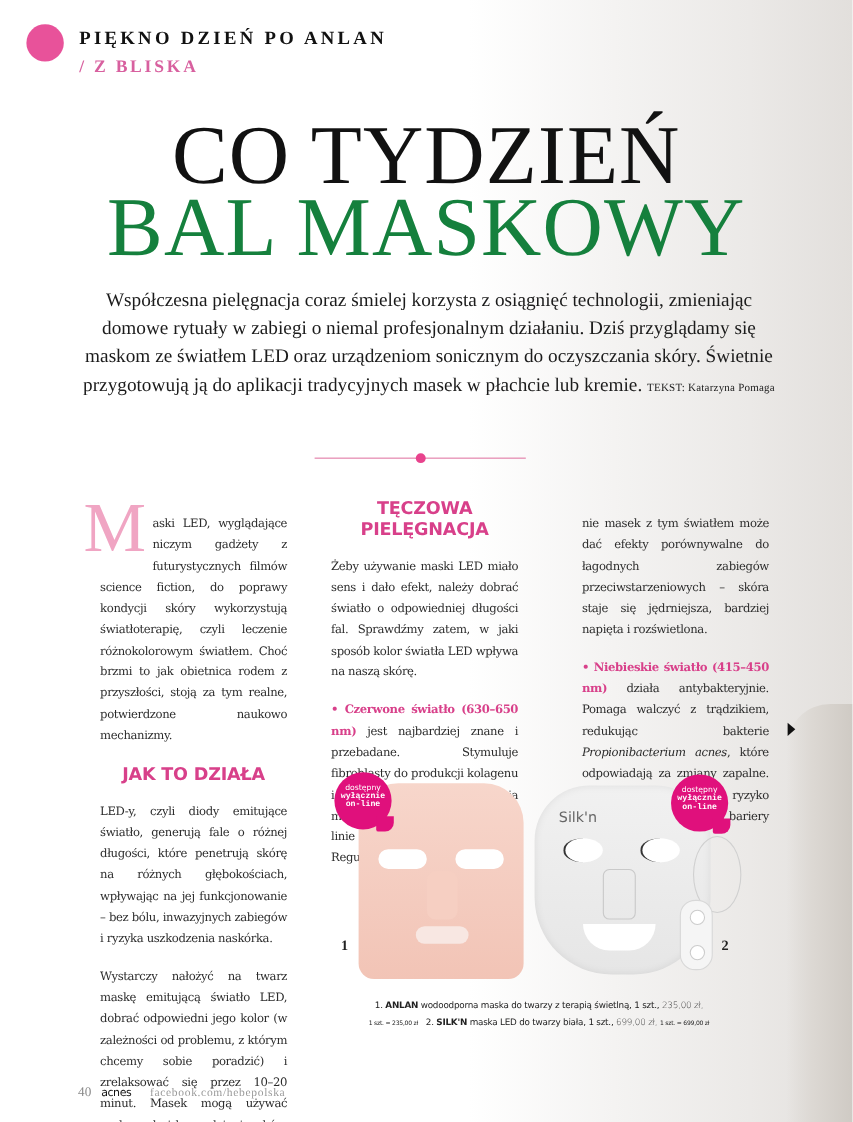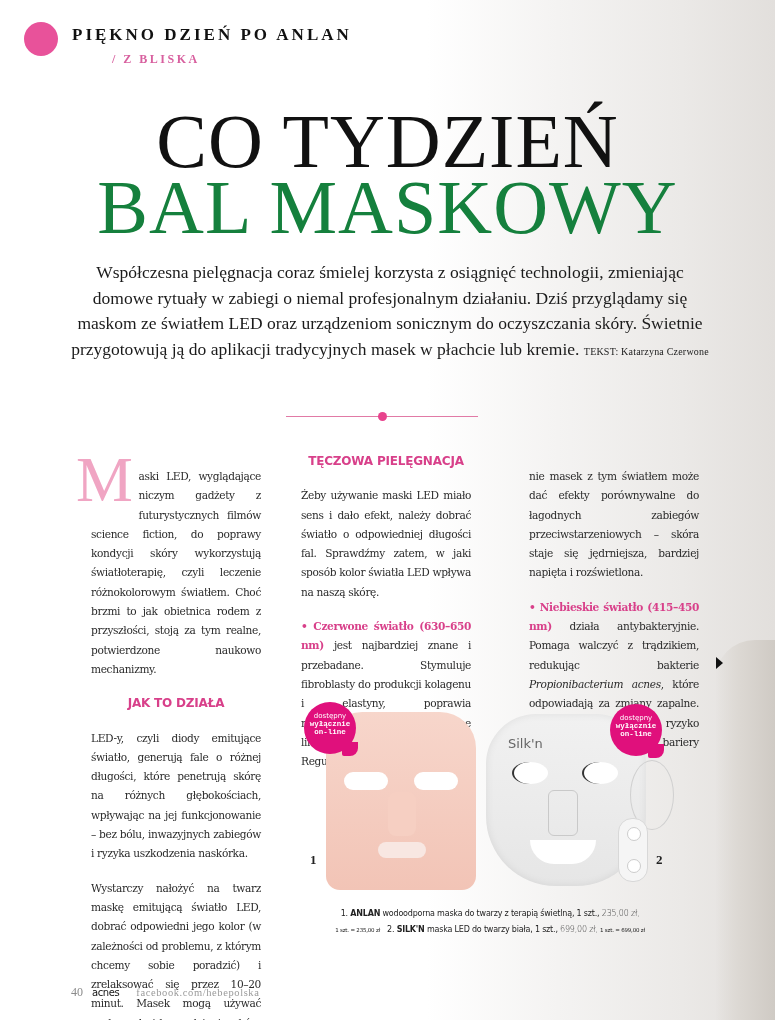--- a/index.html
+++ b/index.html
@@ -20,21 +20,21 @@
     border-radius:50%; background:#e8529a;
   }
   .section-title {
     position:absolute; left:72px; top:25px;
     font-family:"Liberation Serif", serif; font-weight:bold;
     font-size:17px; letter-spacing:3px; color:#111;
   }
   .section-sub {
     position:absolute; left:72px; top:52px;
     font-family:"Liberation Serif", serif; font-weight:bold;
-    font-size:12px; letter-spacing:2.5px; color:#d8609f;margin-left:40px;
+    font-size:16px; letter-spacing:2.5px; color:#d8609f;
   }
   .headline {
     position:absolute; left:0; width:775px; text-align:center;
     font-family:"Liberation Serif", serif; font-weight:normal;
     letter-spacing:1px;
   }
   .headline.l1 { top:96px; font-size:76px; color:#111; line-height:90px; }
   .headline.l2 { top:162px; font-size:76px; color:#15803d; line-height:90px; }
   .lead {
     position:absolute; left:70px; width:640px; top:260px;
@@ -55,21 +55,21 @@
   }
   .col p { margin:15px; }
   .c1 { left:76px; }
   .c2 { left:286px; }
   .c3 { left:514px; }
   .dropcap {
     float:left; font-family:"Liberation Serif", serif; font-size:64px; line-height:52px;
     color:#f0a5c3; margin:2px 6px 0 0; height:54px;
   }
   .subhead {
-    font-family:"DejaVu Sans", sans-serif; font-weight:bold; font-size:12px;
+    font-family:"DejaVu Sans", sans-serif; font-weight:bold; font-size:16px;
     color:#d8408a; text-align:center; letter-spacing:-0.2px; margin:6px 0 2px;
   }
   .c2 .subhead { margin-top:0; }
   .bullet { color:#d8408a; font-weight:bold; }
   .arrow {
     position:absolute; left:716px; top:657px; width:0; height:0;
     border-top:6px solid transparent; border-bottom:6px solid transparent; border-left:7px solid #111;
   }
   .product-area { position:absolute; left:300px; top:700px; width:400px; height:190px; }
   .mask1 {
@@ -127,21 +127,21 @@
 
 <div class="section-dot"></div>
 <div class="section-title">PIĘKNO DZIEŃ PO ANLAN</div>
 <div class="section-sub">/ Z BLISKA</div>
 
 <h1 class="headline l1">CO TYDZIEŃ</h1>
 <h1 class="headline l2">BAL MASKOWY</h1>
 
 <div class="lead">
   <span>Współczesna pielęgnacja coraz śmielej korzysta z osiągnięć technologii, zmieniając domowe rytuały w zabiegi o niemal profesjonalnym działaniu. Dziś przyglądamy się maskom ze światłem LED oraz urządzeniom sonicznym do oczyszczania skóry. Świetnie przygotowują ją do aplikacji tradycyjnych masek w płachcie lub kremie.</span>
-  <span class="credit">TEKST: Katarzyna Czerwone</span>
+  <span class="credit">TEKST: Katarzyna Pomaga</span>
 </div>
 
 <div class="divider"></div>
 <div class="divider-dot"></div>
 
 <div class="col c1">
   <span class="dropcap">M</span>
   <p>aski LED, wyglądające niczym gadżety z futurystycznych filmów science fiction, do poprawy kondycji skóry wykorzystują światłoterapię, czyli leczenie różnokolorowym światłem. Choć brzmi to jak obietnica rodem z przyszłości, stoją za tym realne, potwierdzone naukowo mechanizmy.</p>
   <div class="subhead" style="margin-top:14px">JAK TO DZIAŁA</div>
   <p>LED-y, czyli diody emitujące światło, generują fale o różnej długości, które penetrują skórę na różnych głębokościach, wpływając na jej funkcjonowanie – bez bólu, inwazyjnych zabiegów i ryzyka uszkodzenia naskórka.</p>

